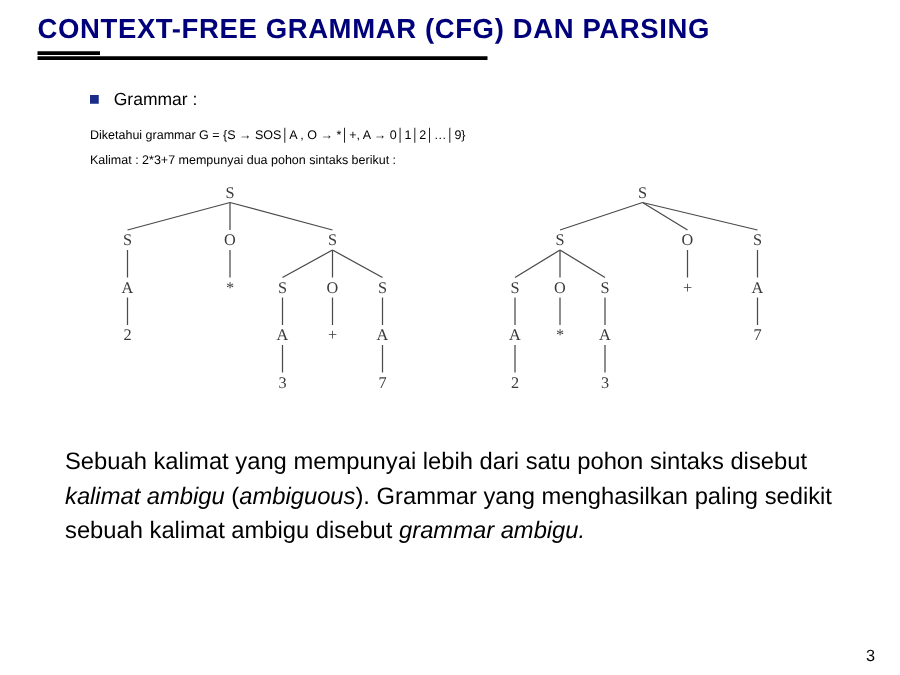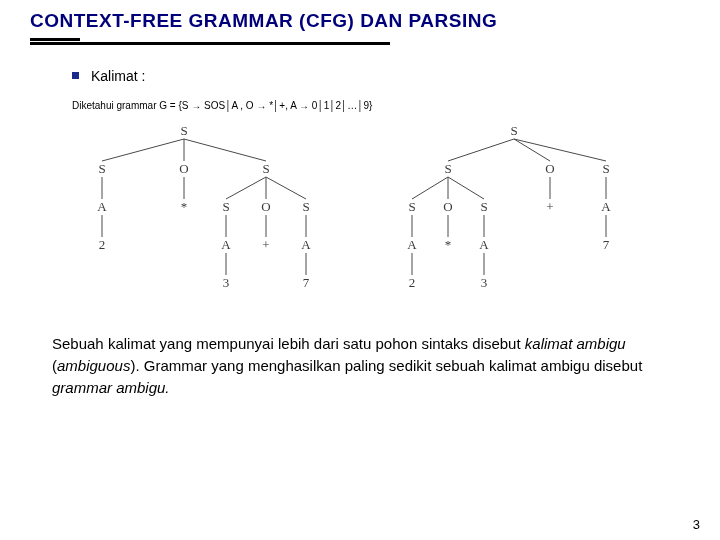--- a/index.html
+++ b/index.html
@@ -9,21 +9,21 @@
     height: 540px;
     background: #fff;
     font-family: Verdana, Geneva, sans-serif;
     color: #000;
     position: relative;
     overflow: hidden;
   }
   .title-wrap { padding: 10px 30px 0 30px; }
   .title {
     font-weight: 700;
-    font-size: 19px;
+    font-size: 22px;
     color: #00007a;
     line-height: 1.15;
     letter-spacing: 0.5px;
   }
   .bar-wrap {
     margin-top: 6px;
     padding-left: 30px;
     height: 10px;
     position: relative;
   }
@@ -61,21 +61,21 @@
   }
   svg.tree { overflow: visible; }
   .tree text {
     font-family: "Times New Roman", serif;
     font-size: 13px;
     fill: #3a3a3a;
   }
   .tree line { stroke: #4a4a4a; stroke-width: 1; }
   .foot {
     padding: 10px 46px 0 52px;
-    font-size: 15px;
+    font-size: 19px;
     line-height: 1.45;
   }
   .foot .it { font-style: italic; }
   .pagenum {
     position: absolute;
     right: 20px;
     bottom: 8px;
     font-size: 13px;
   }
   .arrow { font-family: Arial, sans-serif; }
@@ -88,27 +88,28 @@
   <div class="title">CONTEXT-FREE GRAMMAR (CFG) DAN PARSING</div>
 </div>
 <div class="bar-wrap">
   <div class="bar-short"></div>
   <div class="bar-long"></div>
 </div>
 
 <div class="content">
   <div class="bullet-row">
     <div class="bullet"></div>
-    <div class="small">Kalimat :</div>
+    <div class="small">Grammar :</div>
   </div>
 
   <div class="body-line indent">
     <span>Diketahui grammar G = {S </span><span class="arrow">→</span><span> SOS</span><span class="bar">│</span><span>A ,  O </span><span class="arrow">→</span><span> *</span><span class="bar">│</span><span>+, A </span><span class="arrow">→</span><span> 0</span><span class="bar">│</span><span>1</span><span class="bar">│</span><span>2</span><span class="bar">│</span><span>…</span><span class="bar">│</span><span>9}</span>
   </div>
 
+  <div class="body-line indent">Kalimat : 2*3+7 mempunyai dua pohon sintaks berikut  :</div>
 
   <div class="trees">
 
     <svg class="tree" width="260" height="190">
 
       <text x="122" y="12" text-anchor="middle">S</text>
       <line x1="122" y1="16" x2="40" y2="38"></line>
       <line x1="122" y1="16" x2="122" y2="38"></line>
       <line x1="122" y1="16" x2="204" y2="38"></line>
 

